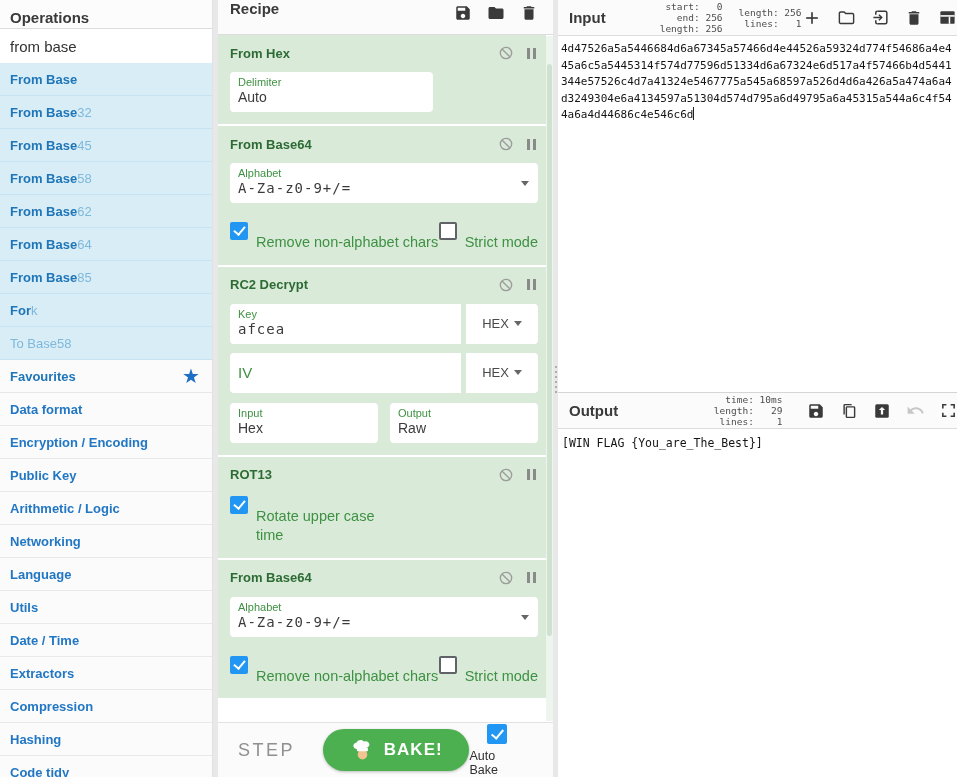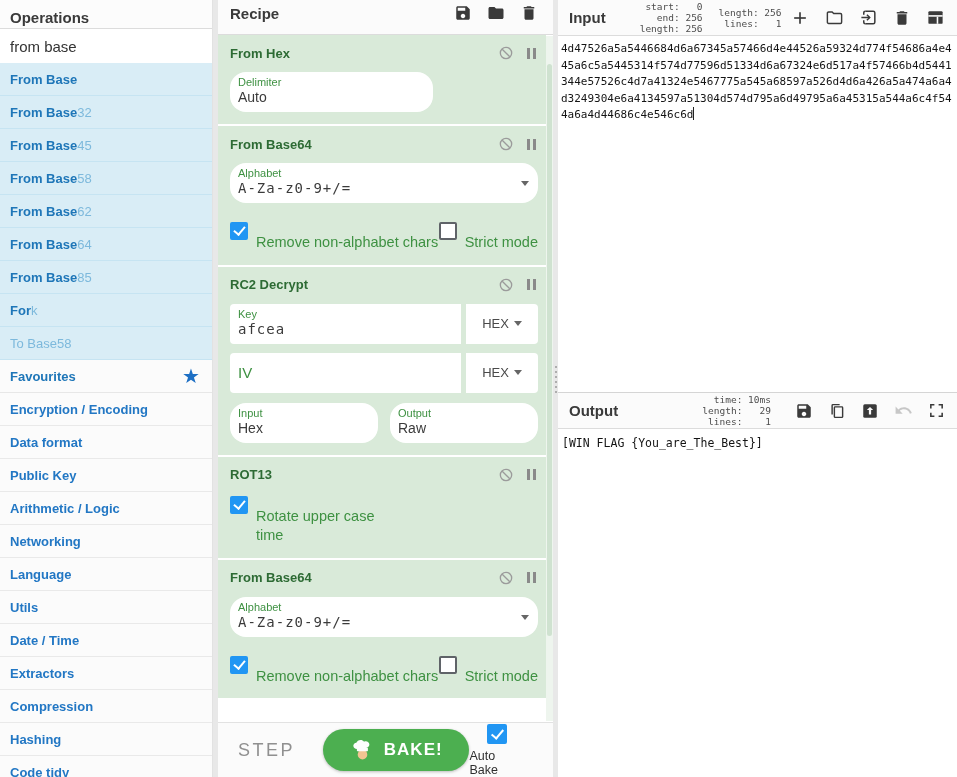--- a/index.html
+++ b/index.html
@@ -16,33 +16,33 @@
   .result-item .match { color:#1e76b8; font-weight:700; white-space:pre; }
   .result-item .rest  { color:#7db9dc; font-weight:400; white-space:pre; }
   .fav-row { height:33px; background:#fbfbfb; border-bottom:1px solid #e7e7e7; display:flex; align-items:center; padding:0 12px 0 10px; font-size:13px; }
   .fav-row .match { color:#1e76b8; font-weight:700; }
   .fav-star { margin-left:auto; color:#1d6fc4; font-size:20px; line-height:1; cursor:pointer; }
   .cat-item { height:33px; background:#fbfbfb; border-bottom:1px solid #e9e9e9; display:flex; align-items:center; padding-left:10px; font-size:13px; font-weight:700; color:#2277c4; cursor:pointer; }
 
   
   .gap { width:5px; background:#e8e8e8; flex:none; position:relative; }
   .recipe { width:335px; background:#fff; flex:none; display:flex; flex-direction:column; position:relative; }
-  .recipe-header { height:35px; background:#fbfbfb; border-bottom:1px solid #dcdcdc; display:flex; align-items:center; padding:0 15px 8px 12px; flex:none; }
+  .recipe-header { height:35px; background:#fbfbfb; border-bottom:1px solid #dcdcdc; display:flex; padding:0 15px 8px 12px; flex:none; }
   .recipe-title { font-size:15px; font-weight:700; color:#3a3a3a; flex:1; }
   .hdr-ic { display:flex; align-items:center; gap:15px; }
   .hdr-ic svg { display:block; cursor:pointer; }
   .rec-list { flex:1; overflow:hidden; padding-right:7px; }
   .op { background:#d9ead9; margin-bottom:2px; padding-bottom:12px; cursor:grab; }
   .op-head { display:flex; align-items:center; padding:10px 10px 2px 12px; }
   .op-title { flex:1; font-size:13px; font-weight:700; color:#2d6b34; }
   .op-icons { display:flex; align-items:center; gap:13px; }
   .pause { display:flex; gap:3px; cursor:pointer; }
   .pause i { width:3px; height:11px; background:#8a8a8a; display:block; }
   .op-body { padding:0 8px 0 12px; }
-  .arg-box { background:#fff; border-radius:16px; padding:4px 8px 5px 8px; margin-top:9px; min-height:40px; }
+  .arg-box { background:#fff; border-radius:4px; padding:4px 8px 5px 8px; margin-top:9px; min-height:40px; }
   .arg-label { font-size:11px; color:#3e9142; display:block; }
   .arg-value { font-size:14px; color:#3b3b3b; margin-top:1px; white-space:pre; }
   .mono { font-family:"DejaVu Sans Mono","Liberation Mono",monospace; letter-spacing:1px; }
   .delim-box { width:203px; }
   .alpha-box { position:relative; }
   .sel-caret { position:absolute; right:9px; top:50%; margin-top:-2px; width:0; height:0; border-left:4px solid transparent; border-right:4px solid transparent; border-top:5px solid #666; cursor:pointer; }
   .hrow { display:flex; gap:5px; margin-top:9px; }
   .hs-main { flex:1; background:#fff; border-radius:4px 0 0 4px; padding:4px 8px 5px 8px; min-height:40px; }
   .hs-main.empty { display:flex; align-items:center; }
   .hs-main.empty .arg-label { font-size:15px; }
@@ -72,21 +72,21 @@
   .autobake { margin-left:auto; display:flex; flex-direction:column; align-items:center; margin-right:12px; }
   .autobake .cb { width:20px; height:20px; }
   .autobake .cb[data-checked="true"]::after { left:5px; top:1px; width:5px; height:10px; }
   .ab-label { font-size:12.5px; color:#2f2f2f; margin-top:5px; }
 
   
   .io-col { flex:1; background:#fff; display:flex; flex-direction:column; }
   .pane-header { height:36px; background:#fbfbfb; border-bottom:1px solid #dcdcdc; display:flex; align-items:center; padding:0 12px 0 11px; flex:none; }
   .pane-title { font-size:15px; font-weight:700; color:#3a3a3a; }
   .stats { font-family:"DejaVu Sans Mono","Liberation Mono",monospace; font-size:9.5px; line-height:11px; color:#4d4d4d; white-space:pre; text-align:right; }
-  .in-stats1 { margin-left:34px;text-align:right; }
+  .in-stats1 { margin-left:54px;text-align:right; }
   .in-stats2 { margin-left:16px; }
   .io-icons { margin-left:auto; display:flex; align-items:center; gap:15px; }
   .io-icons svg { display:block; cursor:pointer; }
   .input-pane { height:392px; display:flex; flex-direction:column; flex:none; }
   .input-text { padding:5px 0 0 3px; font-family:"DejaVu Sans Mono","Liberation Mono",monospace; font-size:11px; line-height:16.5px; color:#141414; width:calc(59ch + 3px); word-break:break-all; white-space:pre-wrap; cursor:text; }
   .caret { display:inline-block; width:1px; height:13px; background:#222; vertical-align:-2px; }
   .output-pane { flex:1; display:flex; flex-direction:column; border-top:1px solid #d5d5d5; }
   .out-stats { margin-left:auto; }
   .out-icons { margin-left:24px; display:flex; align-items:center; gap:15px; }
   .out-icons svg { display:block; cursor:pointer; }
@@ -140,22 +140,22 @@
       <div class="result-item">
           <span class="match"></span>
           <span class="rest">To Base58</span>
         </div>
     </div>
     <div class="fav-row">
       <span class="match">Favourites</span>
       <span class="fav-star">★</span>
     </div>
     <div>
+      <div class="cat-item">Data format</div>
       <div class="cat-item">Encryption / Encoding</div>
-      <div class="cat-item">Data format</div>
       <div class="cat-item">Public Key</div>
       <div class="cat-item">Arithmetic / Logic</div>
       <div class="cat-item">Networking</div>
       <div class="cat-item">Language</div>
       <div class="cat-item">Utils</div>
       <div class="cat-item">Date / Time</div>
       <div class="cat-item">Extractors</div>
       <div class="cat-item">Compression</div>
       <div class="cat-item">Hashing</div>
       <div class="cat-item">Code tidy</div>

